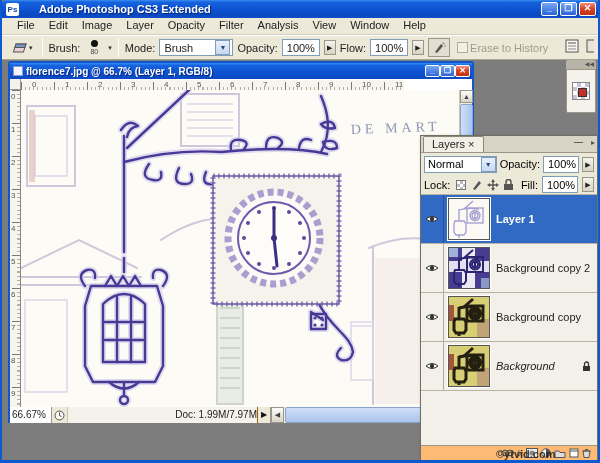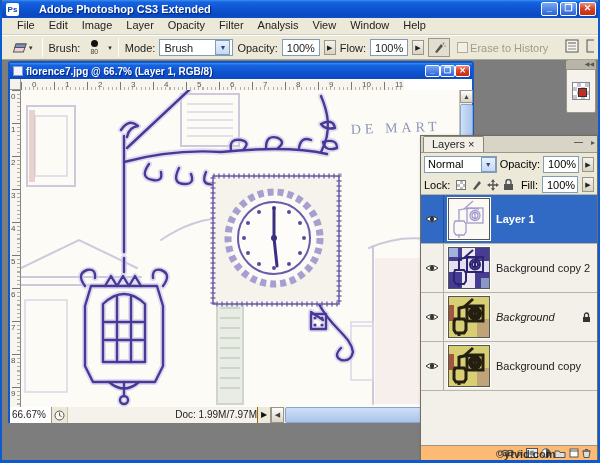--- a/index.html
+++ b/index.html
@@ -450,44 +450,44 @@
           </div>
           <div class="thumb">
             <svg width="40" height="40" style="background:#d8ce74">
               <rect x="28" y="22" width="12" height="18" fill="#c0a478"></rect>
               <rect x="0" y="8" width="5" height="16" fill="#a2563c"></rect>
               <circle cx="26" cy="16.5" r="7" fill="#241f10"></circle>
               <circle cx="26" cy="16.5" r="3.4" fill="#cfe2ea"></circle>
               <use href="#mini-scene" stroke="#241f10" stroke-width="3"></use>
             </svg>
           </div>
-          <div class="lname it">Background</div>
-          <svg class="locksm" width="9" height="11">
-              <rect x="1" y="5" width="7" height="5" fill="#333"></rect>
-              <path d="M2.5,5 V3 a2,2 0 0 1 4,0 V5" fill="none" stroke="#333" stroke-width="1.3"></path>
-            </svg>
+          <div class="lname">Background copy</div>
         </div>
 
         <div class="lrow">
           <div class="eyec">
             <svg width="14" height="10">
                 <path d="M1,5 Q7,0 13,5 Q7,10 1,5 Z" fill="#fff" stroke="#333"></path>
                 <circle cx="7" cy="5" r="2.2" fill="#333"></circle>
               </svg>
           </div>
           <div class="thumb">
             <svg width="40" height="40" style="background:#d8ce74">
               <rect x="28" y="22" width="12" height="18" fill="#c0a478"></rect>
               <rect x="0" y="8" width="5" height="16" fill="#a2563c"></rect>
               <circle cx="26" cy="16.5" r="7" fill="#241f10"></circle>
               <circle cx="26" cy="16.5" r="3.4" fill="#cfe2ea"></circle>
               <use href="#mini-scene" stroke="#241f10" stroke-width="3"></use>
             </svg>
           </div>
-          <div class="lname">Background copy</div>
+          <div class="lname it">Background</div>
+          <svg class="locksm" width="9" height="11">
+              <rect x="1" y="5" width="7" height="5" fill="#333"></rect>
+              <path d="M2.5,5 V3 a2,2 0 0 1 4,0 V5" fill="none" stroke="#333" stroke-width="1.3"></path>
+            </svg>
         </div>
 
         <div class="lempty"></div>
       </div>
 
       <div class="pbottom">
         <span class="pico">
           <svg width="13" height="8">
               <ellipse cx="4" cy="4" rx="3.2" ry="2.6" fill="none" stroke="#555" stroke-width="1.3"></ellipse>
               <ellipse cx="9" cy="4" rx="3.2" ry="2.6" fill="none" stroke="#555" stroke-width="1.3"></ellipse>

